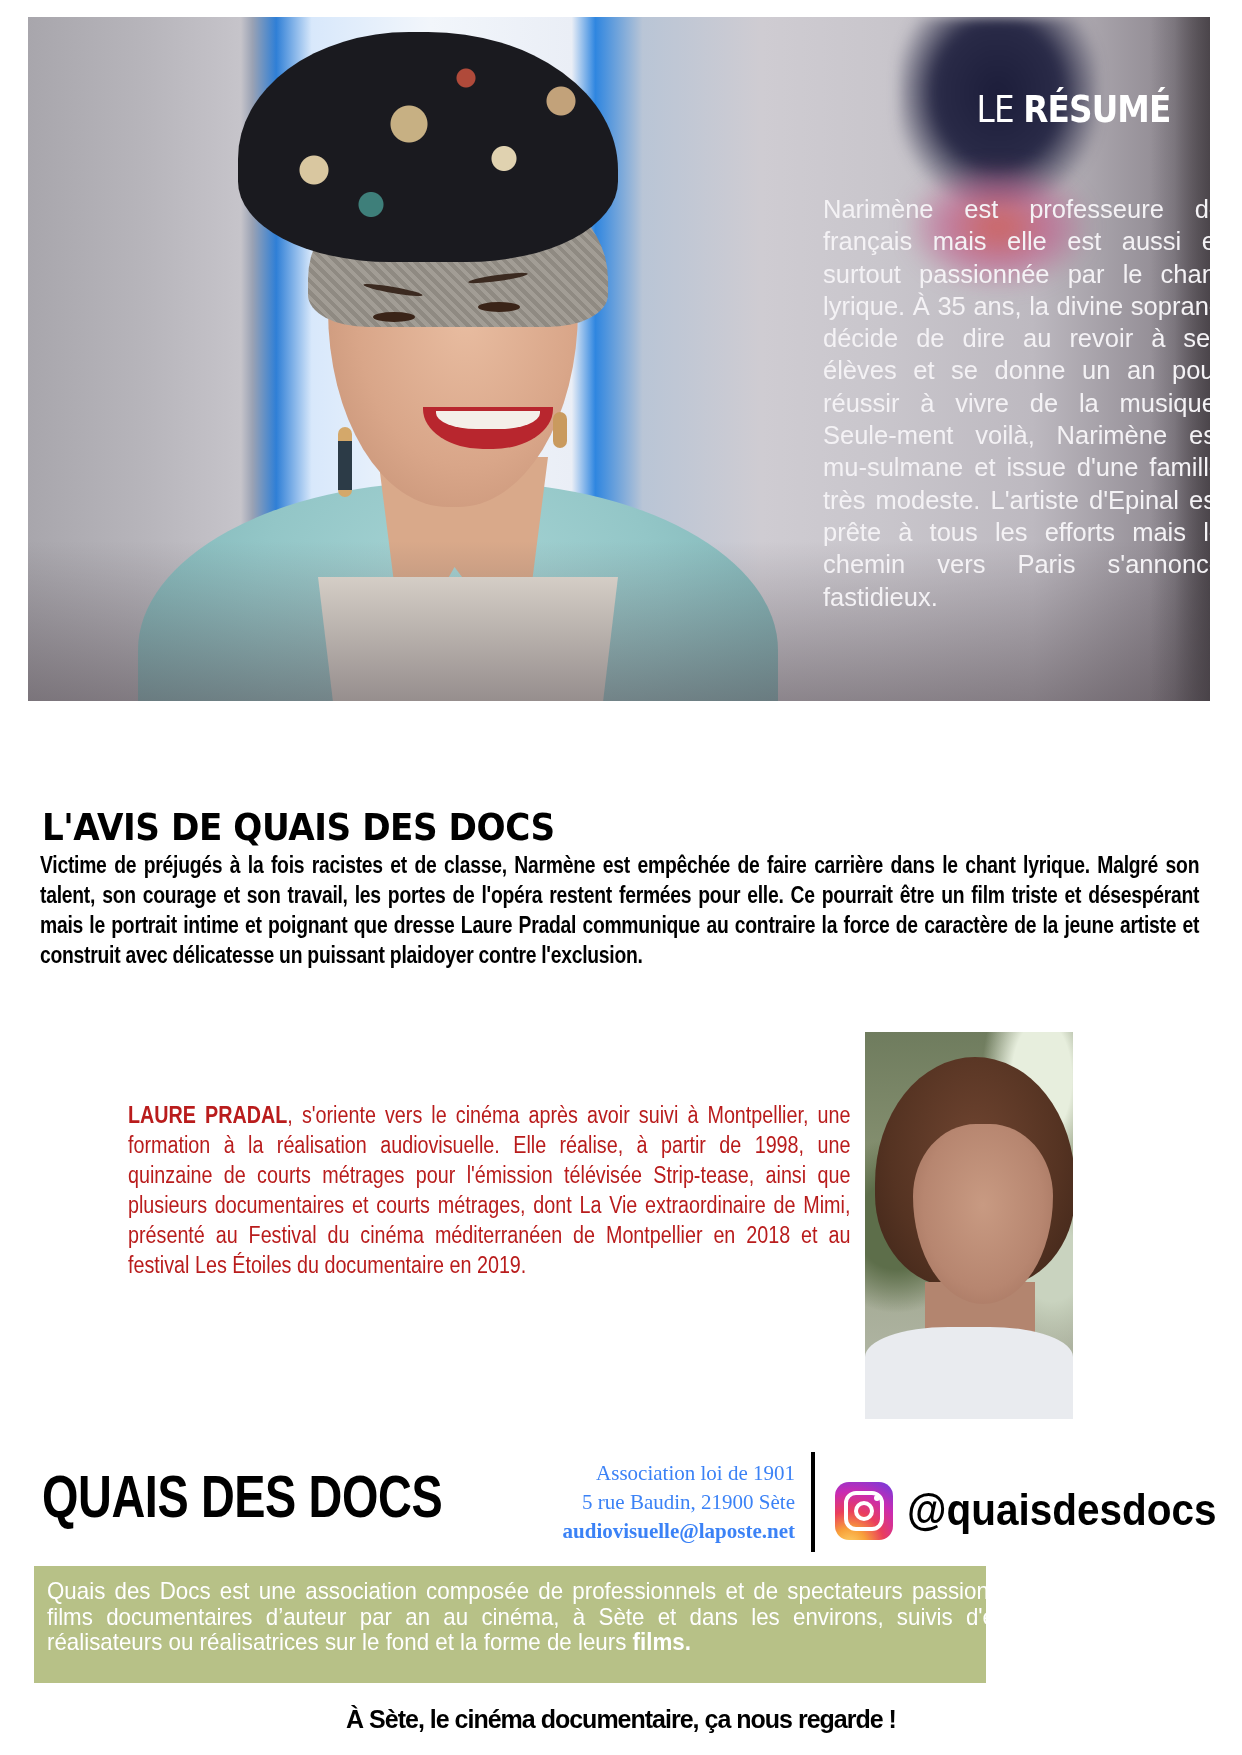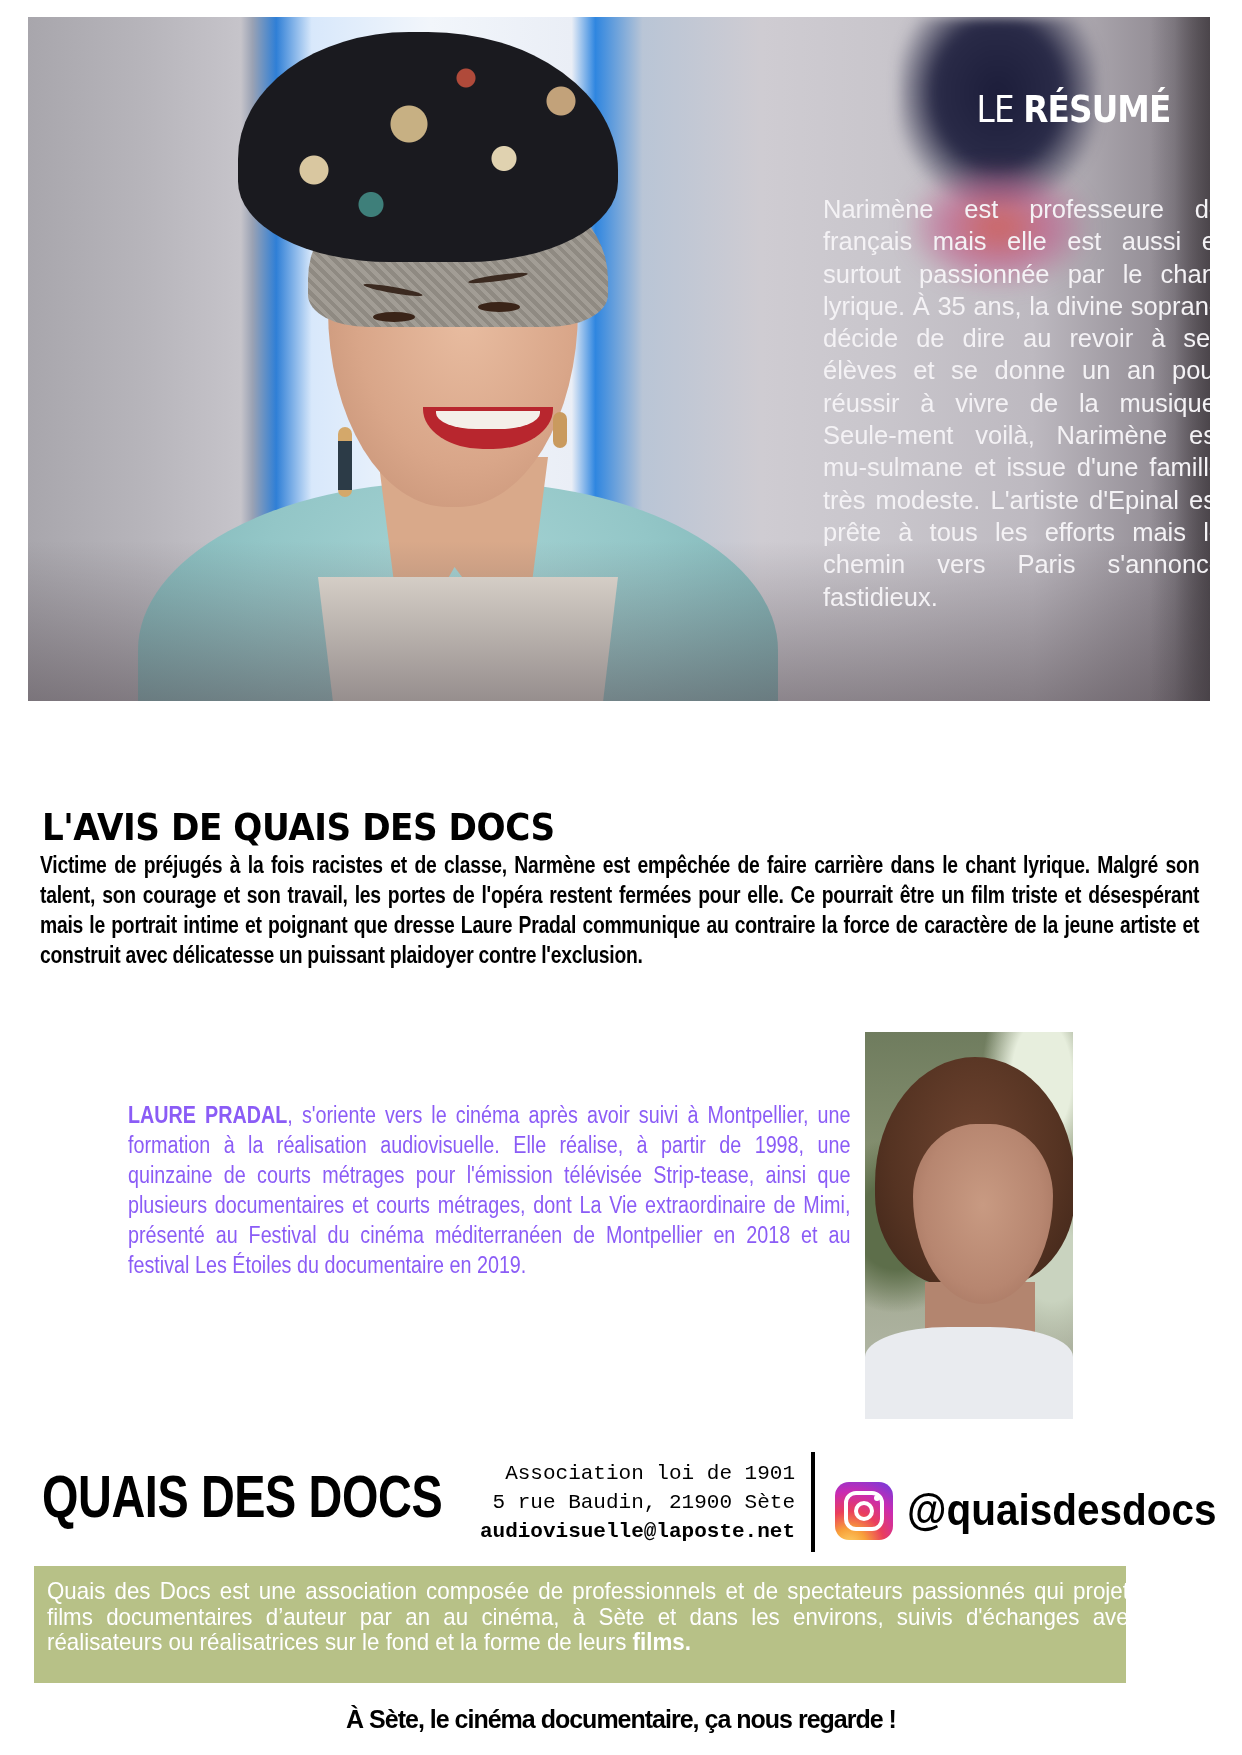--- a/index.html
+++ b/index.html
@@ -123,21 +123,21 @@
       letter-spacing: -0.3px; color: #000;
     }
     .avis-text .sq {
       display: block; transform: scaleX(0.84); transform-origin: left center; width: 1380px;
       text-align: justify;
     }
 
     
     .bio {
       position: absolute; left: 128px; top: 1100px; width: 720px;
-      font-family: "Liberation Sans", sans-serif; font-size: 23.5px; line-height: 30px; color: #8b5cf6;
+      font-family: "Liberation Sans", sans-serif; font-size: 23.5px; line-height: 30px; color: #b91c1c;
     }
     .bio .sq { display: block; width: 860px; transform: scaleX(0.84); transform-origin: left top; text-align: justify; }
     .bio b { font-weight: bold; }
     .director-photo {
       position: absolute; left: 865px; top: 1032px; width: 208px; height: 387px; overflow: hidden;
       background:
         radial-gradient(ellipse at 85% 12%, #e7eedd 0 30px, transparent 60px),
         radial-gradient(ellipse at 15% 50%, #5d6e4a 0 40px, transparent 80px),
         radial-gradient(ellipse at 90% 60%, #c9d3bf 0 30px, transparent 70px),
         linear-gradient(180deg, #6f7c5e 0%, #8a9474 40%, #a7ad98 70%, #b8bcae 100%);
@@ -162,21 +162,21 @@
     }
 
     
     .org-name {
       position: absolute; left: 42px; top: 1462px;
       font-family: "Liberation Sans", sans-serif; font-weight: bold; font-size: 60px; color: #000;
       transform: scaleX(0.78); transform-origin: left center; letter-spacing: -0.5px; line-height: 70px;
     }
     .address {
       position: absolute; right: 447px; top: 1459px; text-align: right;
-      font-family: Liberation Mono, monospace; font-size: 21px; line-height: 29px; color: #000000;
+      font-family: Liberation Serif, serif; font-size: 21px; line-height: 29px; color: #3b82f6;
     }
     .address .email { font-weight: bold; }
     .divider {
       position: absolute; left: 811px; top: 1452px; width: 4px; height: 100px; background: #000;
     }
     .ig-icon {
       position: absolute; left: 835px; top: 1482px; width: 58px; height: 58px; border-radius: 14px;
       background: radial-gradient(circle at 25% 110%, #fdd46b 0%, #f8a13a 22%, #ea3e5c 45%, #c92bb2 70%, #6a3de0 100%);
     }
     .ig-icon .ring {
@@ -187,21 +187,21 @@
     }
     .ig-icon .dot {
       position: absolute; left: 39px; top: 13px; width: 6px; height: 6px; background: #fff; border-radius: 50%;
     }
     .ig-handle {
       position: absolute; left: 907px; top: 1484px;
       font-family: "Liberation Sans", sans-serif; font-weight: bold; font-size: 44px; color: #000;
       transform: scaleX(0.92); transform-origin: left center; line-height: 52px;
     }
     .about-box {
-      position: absolute; left: 34px; top: 1566px; width: 1092px; height: 117px;
+      position: absolute; left: 34px; top: 1566px; width: 952px; height: 117px;
       background: #b7c187; padding: 12px 13px 0 13px;
       font-family: "Liberation Sans", sans-serif; font-size: 24px; line-height: 25.5px; color: #ffffff;
     }
     .about-box .sq { display: block; width: 1220px; transform: scaleX(0.93); transform-origin: left top; text-align: justify; text-align-last: left; }
     .about-box b { font-weight: bold; }
     .tagline {
       position: absolute; left: 0; width: 1242px; top: 1705px; text-align: center;
       font-family: "Liberation Sans", sans-serif; font-weight: bold; font-size: 25px; color: #000;
       letter-spacing: -1px;
     }

